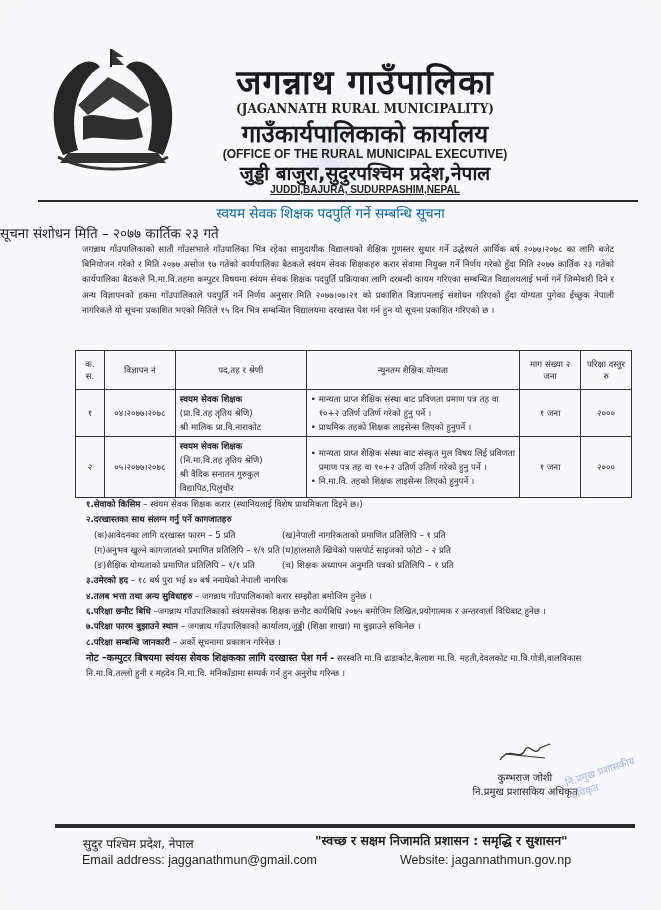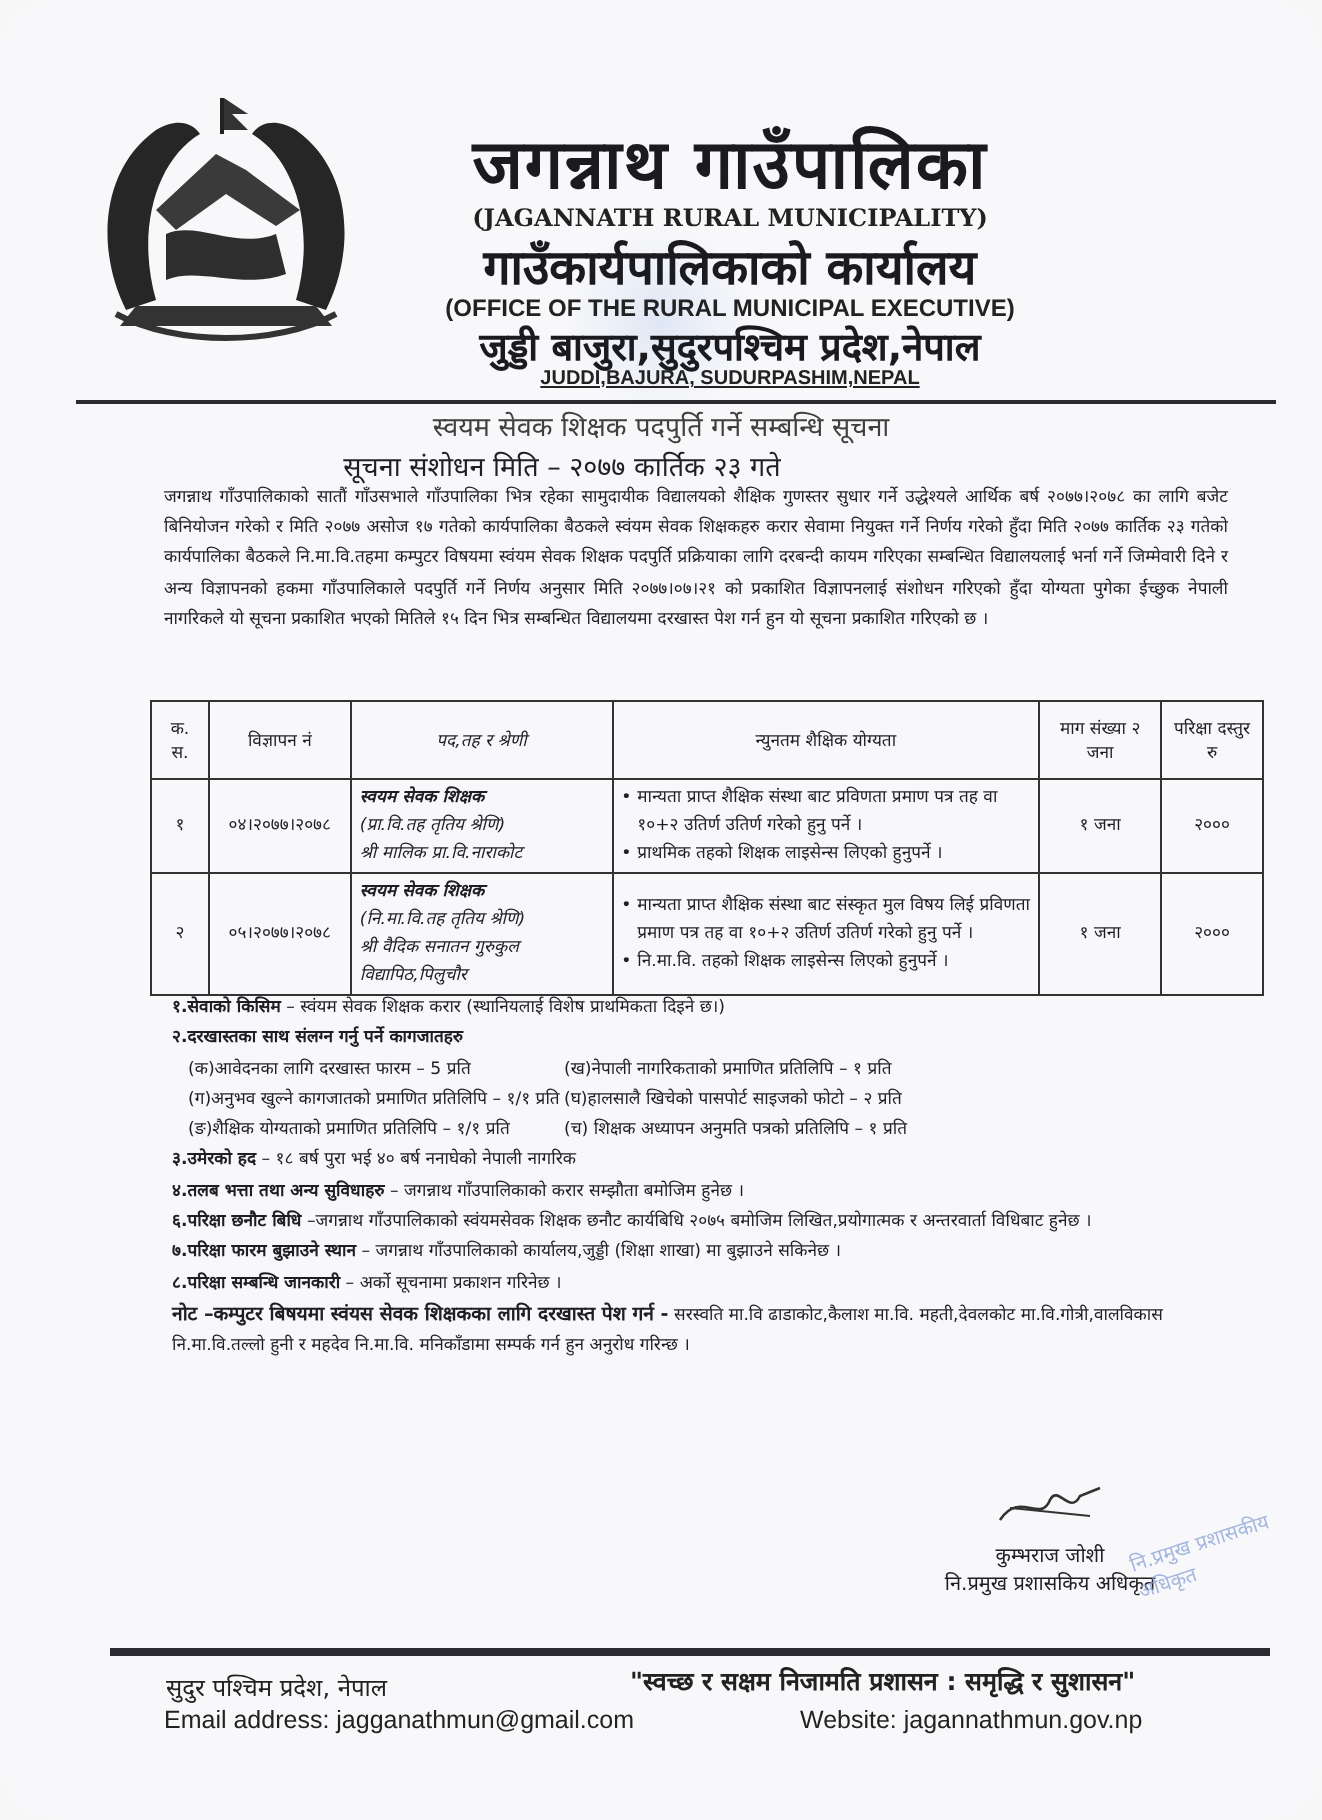--- a/index.html
+++ b/index.html
@@ -11,33 +11,33 @@
   .emblem { position: absolute; left: 38px; top: 45px; width: 150px; height: 130px; }
   .hdr { position: absolute; left: 170px; width: 390px; text-align: center; }
   .h-title { top: 58px; font-size: 34px; font-weight: bold; letter-spacing: 1px; color: #1a1a1f; }
   .h-en1 { top: 102px; font-family: "DejaVu Serif", serif; font-size: 12px; font-weight: bold; color: #222; }
   .h-office { top: 116px; font-size: 24px; font-weight: bold; color: #1a1a1f; }
   .h-en2 { top: 147px; font-family: "Liberation Sans", sans-serif; font-size: 12px; font-weight: bold; color: #222; }
   .h-addr { top: 160px; font-size: 19px; font-weight: bold; color: #1a1a1f; }
   .h-en3 { top: 184px; font-family: "Liberation Sans", sans-serif; font-size: 10px; font-weight: bold; text-decoration: underline; color: #222; }
   .hrule { position: absolute; left: 38px; width: 600px; background: #2a2a30; }
   .hrule.top { top: 200px; height: 2px; }
-  .t-main { position: absolute; top: 204px; left: 0; width: 661px; text-align: center; font-size: 13.5px; color: #404040; }
-  .t-sub { position: absolute; top: 224px; left: 0; width: 562px; text-align: center; font-size: 13.5px; color: #1e1e24; }
+  .t-main { position: absolute; top: 204px; left: 0; width: 661px; text-align: center; font-size: 13.5px; color: #0369a1; }
+  .t-sub { position: absolute; top: 224px; left: 0; width: 562px; font-size: 13.5px; color: #1e1e24; }
   .intro { position: absolute; top: 242px; left: 82px; width: 532px; font-size: 8.6px; line-height: 15.2px; text-align: justify; text-indent: 0; }
   table.main {
     position: absolute; top: 350px; left: 75px; width: 557px; border-collapse: collapse;
     font-size: 8.6px;
   }
   table.main td, table.main th { border: 1px solid #333; padding: 2px 4px; vertical-align: middle; font-weight: normal; }
   table.main th { height: 34px; text-align: center; }
   table.main td { line-height: 14px; }
   .c-sn { width: 20px; text-align: center; }
   .c-adv { width: 62px; text-align: center; }
-  .c-post { width: 122px; font-style: italic; }
+  .c-post { width: 122px; }
   .c-qual { width: 205px; }
   .c-cnt { width: 52px; text-align: center; }
   .c-fee { width: 42px; text-align: center; }
   .post-title { font-weight: bold; }
   .qual-item { display: flex; }
   .qual-item .bul { width: 8px; flex: none; }
   .notes { position: absolute; top: 497px; left: 86px; width: 540px; font-size: 8.6px; line-height: 15.3px; }
   .notes .b { font-weight: bold; }
   .docs { display: grid; grid-template-columns: 188px 1fr; padding-left: 8px; }
   .note-line { font-size: 9.6px; font-weight: bold; }

